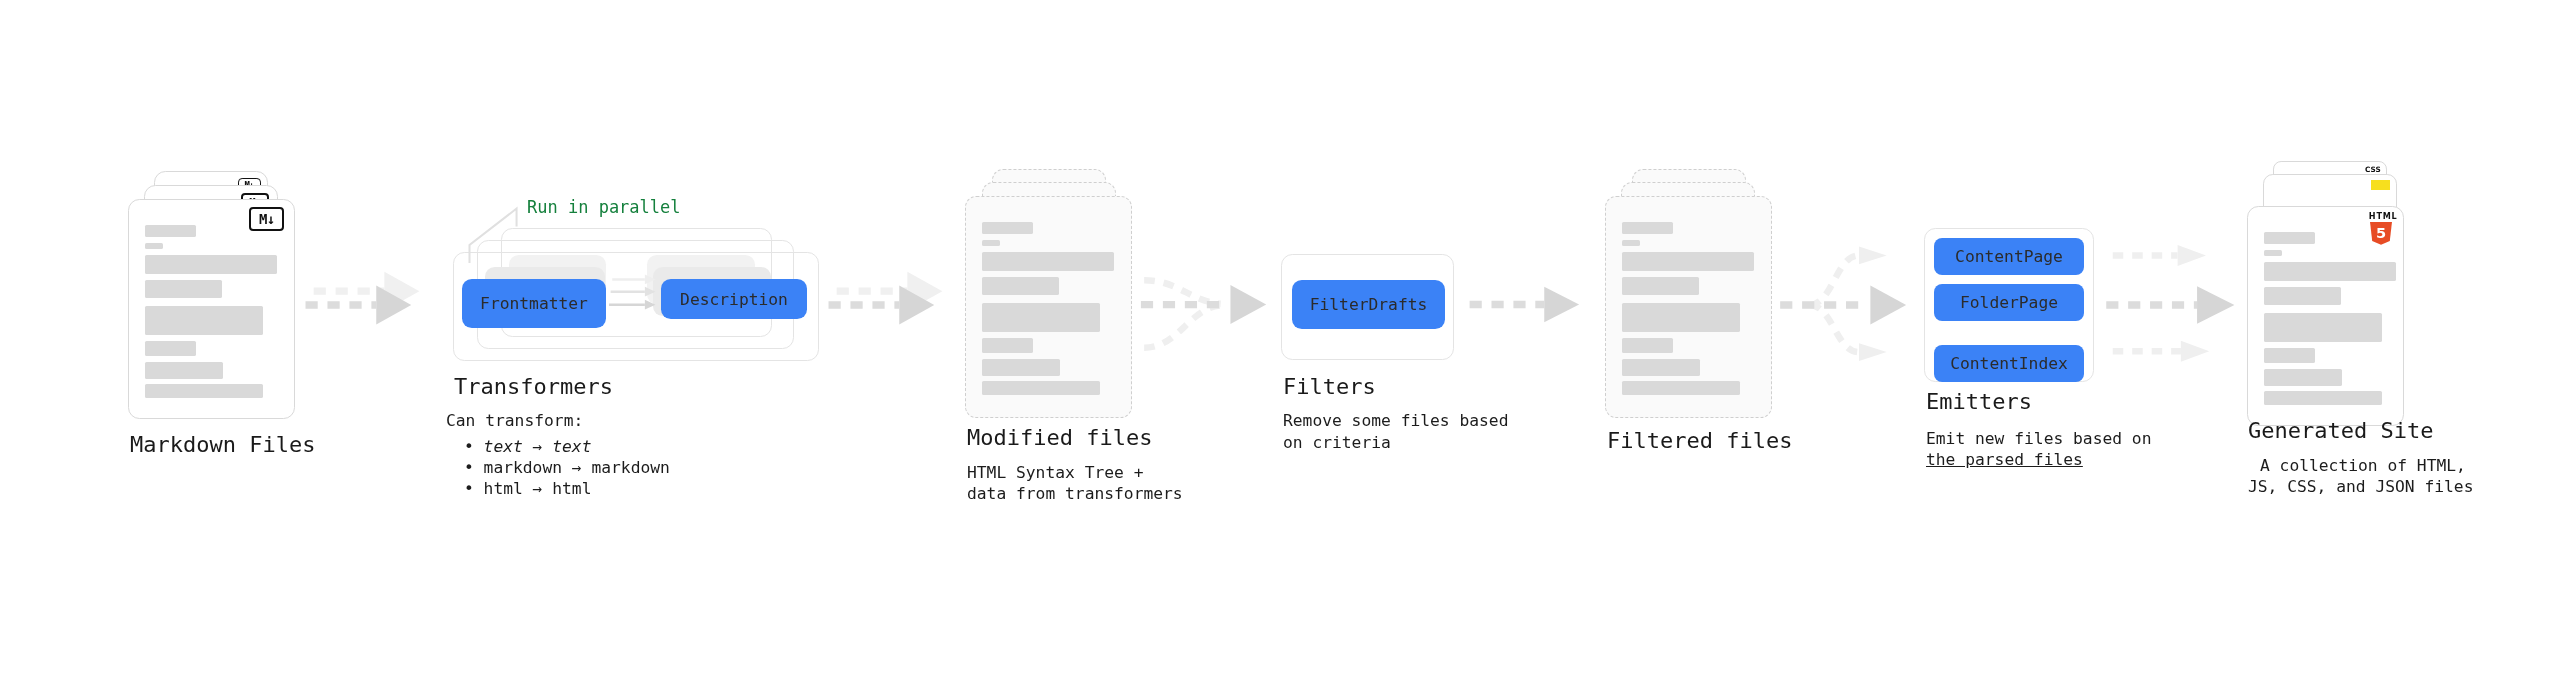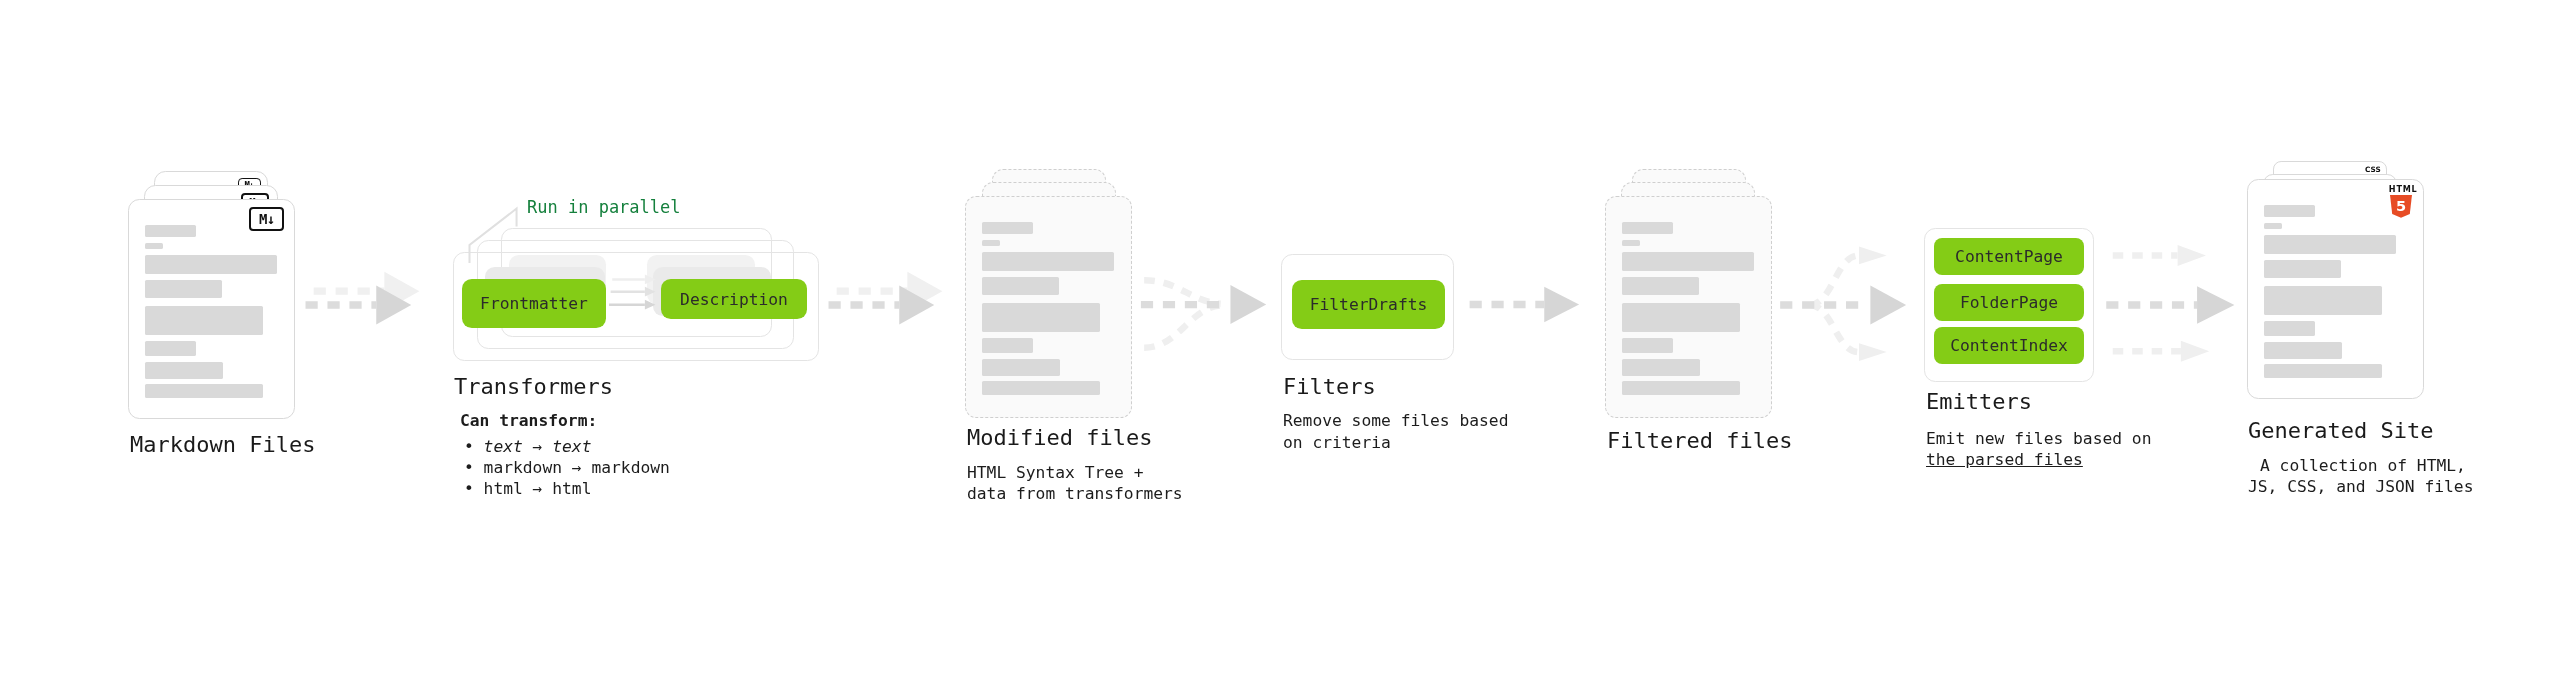--- a/index.html
+++ b/index.html
@@ -16,21 +16,21 @@
   
   .md-badge{position:absolute;display:flex;align-items:center;justify-content:center;
             border:2.4px solid #111;border-radius:4.1px;background:#fff;color:#111;
             font-weight:bold;letter-spacing:-0.8px;}
   .md-badge.front{right:9.8px;top:7.3px;width:31px;height:19.5px;font-size:14px;}
   .md-badge.mid{right:8.1px;top:6.5px;width:24.4px;height:15.4px;font-size:10.6px;border-width:2px;}
   .md-badge.back{right:6.5px;top:5.7px;width:21px;height:13px;font-size:9px;border-width:1.6px;}
 
   
   .shell{position:absolute;border:1.6px solid #e4e4e4;border-radius:11.4px;background:transparent;box-sizing:border-box;}
-  .pill{position:absolute;background:#84cc16;border-radius:9.8px;display:flex;align-items:center;
+  .pill{position:absolute;background:#3b82f6;border-radius:9.8px;display:flex;align-items:center;
         justify-content:center;font-size:16.3px;color:#2b2b2b;box-sizing:border-box;}
   .ghost1{background:#eaeaea;}
   .ghost2{background:#f2f2f2;}
 
   .stage-label{position:absolute;font-size:22px;color:#1a1a1a;white-space:nowrap;}
   .stage-desc{position:absolute;font-size:16.3px;line-height:21.5px;color:#1c1c1c;white-space:pre;}
   .annotation{position:absolute;font-size:17px;color:#15803d;white-space:nowrap;}
 
   
   .css-badge{position:absolute;right:4.9px;top:4.1px;width:16.3px;text-align:center;}
@@ -99,21 +99,21 @@
       <line x1="0" y1="40" x2="44" y2="40" stroke="#d6d6d6" stroke-width="3"></line>
         <polygon points="44,34 44,46 57,40" fill="#d6d6d6"></polygon>
     </svg>
 
     <svg class="abs" style="left:463px;top:202px;" width="69" height="65" viewBox="0 0 85 80">
       <path d="M 8,75 L 8,53 L 66,8 L 66,30" fill="none" stroke="#e0e0e0" stroke-width="2.5"></path>
     </svg>
     <div class="annotation" style="left:527px;top:197px;">Run in parallel</div>
 
     <div class="stage-label" style="left:454px;top:374px;">Transformers</div>
-    <div class="stage-desc" style="left:460px;top:410px;font-weight:bold;">Can transform:</div>
+    <div class="stage-desc" style="left:446px;top:410px;">Can transform:</div>
     <div class="stage-desc" style="left:464px;top:436px;font-style:italic;">• text → text</div>
     <div class="stage-desc" style="left:464px;top:457px;">• markdown → markdown</div>
     <div class="stage-desc" style="left:464px;top:478px;">• html → html</div>
   </div>
 
   <svg class="abs" style="left:822px;top:256px;" width="122" height="98" viewBox="0 0 150 120">
     <g transform="translate(10,-17)">
       <line x1="8" y1="60" x2="95" y2="60" stroke="#f0f0f0" stroke-width="9" stroke-dasharray="15 12"></line>
       <polygon points="95,36 95,84 138,60" fill="#f0f0f0"></polygon>
     </g>
@@ -181,21 +181,21 @@
     <path d="M 42,75 C 70,77 74,133 102,133" fill="none" stroke="#efefef" stroke-width="8" stroke-dasharray="13 11"></path>
     <polygon points="102,122 102,144 136,133" fill="#efefef"></polygon>
     <line x1="5" y1="75" x2="110" y2="75" stroke="#dcdcdc" stroke-width="9" stroke-dasharray="15 12"></line>
     <polygon points="116,51 116,99 160,75" fill="#d6d6d6"></polygon>
   </svg>
 
   <div>
     <div class="shell" style="left:1924px;top:228px;width:170px;height:154px;"></div>
     <div class="pill" style="left:1934px;top:238px;width:150px;height:37px;border-radius:8.1px;">ContentPage</div>
     <div class="pill" style="left:1934px;top:284px;width:150px;height:37px;border-radius:8.1px;">FolderPage</div>
-    <div class="pill" style="left:1934px;top:327px;width:150px;height:37px;border-radius:8.1px;">ContentIndex</div>
+    <div class="pill" style="left:1934px;top:345px;width:150px;height:37px;border-radius:8.1px;">ContentIndex</div>
     <div class="stage-label" style="left:1926px;top:389px;">Emitters</div>
     <div class="stage-desc" style="left:1926px;top:428px;">Emit new files based on</div>
     <div class="stage-desc" style="left:1926px;top:449px;text-decoration:underline;">the parsed files</div>
   </div>
 
   <svg class="abs" style="left:2103px;top:240px;" width="146" height="130" viewBox="0 0 180 160">
     <line x1="12" y1="19" x2="92" y2="19" stroke="#efefef" stroke-width="8" stroke-dasharray="13 11"></line>
     <polygon points="92,6 92,32 127,19" fill="#efefef"></polygon>
     <line x1="4" y1="80" x2="116" y2="80" stroke="#dcdcdc" stroke-width="9" stroke-dasharray="15 12"></line>
     <polygon points="116,57 116,103 162,80" fill="#d6d6d6"></polygon>
@@ -206,21 +206,21 @@
   <div>
     <div class="doc doc-solid" style="left:2273px;top:161px;width:114px;height:220px;border-radius:8.1px;">
       <div class="css-badge">
         <div class="t">CSS</div>
           <div class="u"></div>
       </div>
     </div>
     <div class="doc doc-solid" style="left:2263px;top:174px;width:134px;height:220px;border-radius:9.8px;">
       <div class="js-badge"></div>
     </div>
-    <div class="doc doc-solid" style="left:2247px;top:179px;width:177px;height:220px;">
+    <div class="doc doc-solid" style="left:2247px;top:206px;width:157px;height:220px;">
       <div class="html5">
         <div class="w">HTML</div>
         <div class="s">5</div>
       </div>
     <div class="bar" style="top: 25px; width: 51px; height: 12.2px;"></div>
         <div class="bar" style="top: 43px; width: 18px; height: 5.7px;"></div>
         <div class="bar" style="top: 55px; width: 132px; height: 18.7px;"></div>
         <div class="bar" style="top: 80px; width: 77px; height: 18px;"></div>
         <div class="bar" style="top: 106px; width: 118px; height: 29px;"></div>
         <div class="bar" style="top: 141px; width: 51px; height: 14.6px;"></div>

